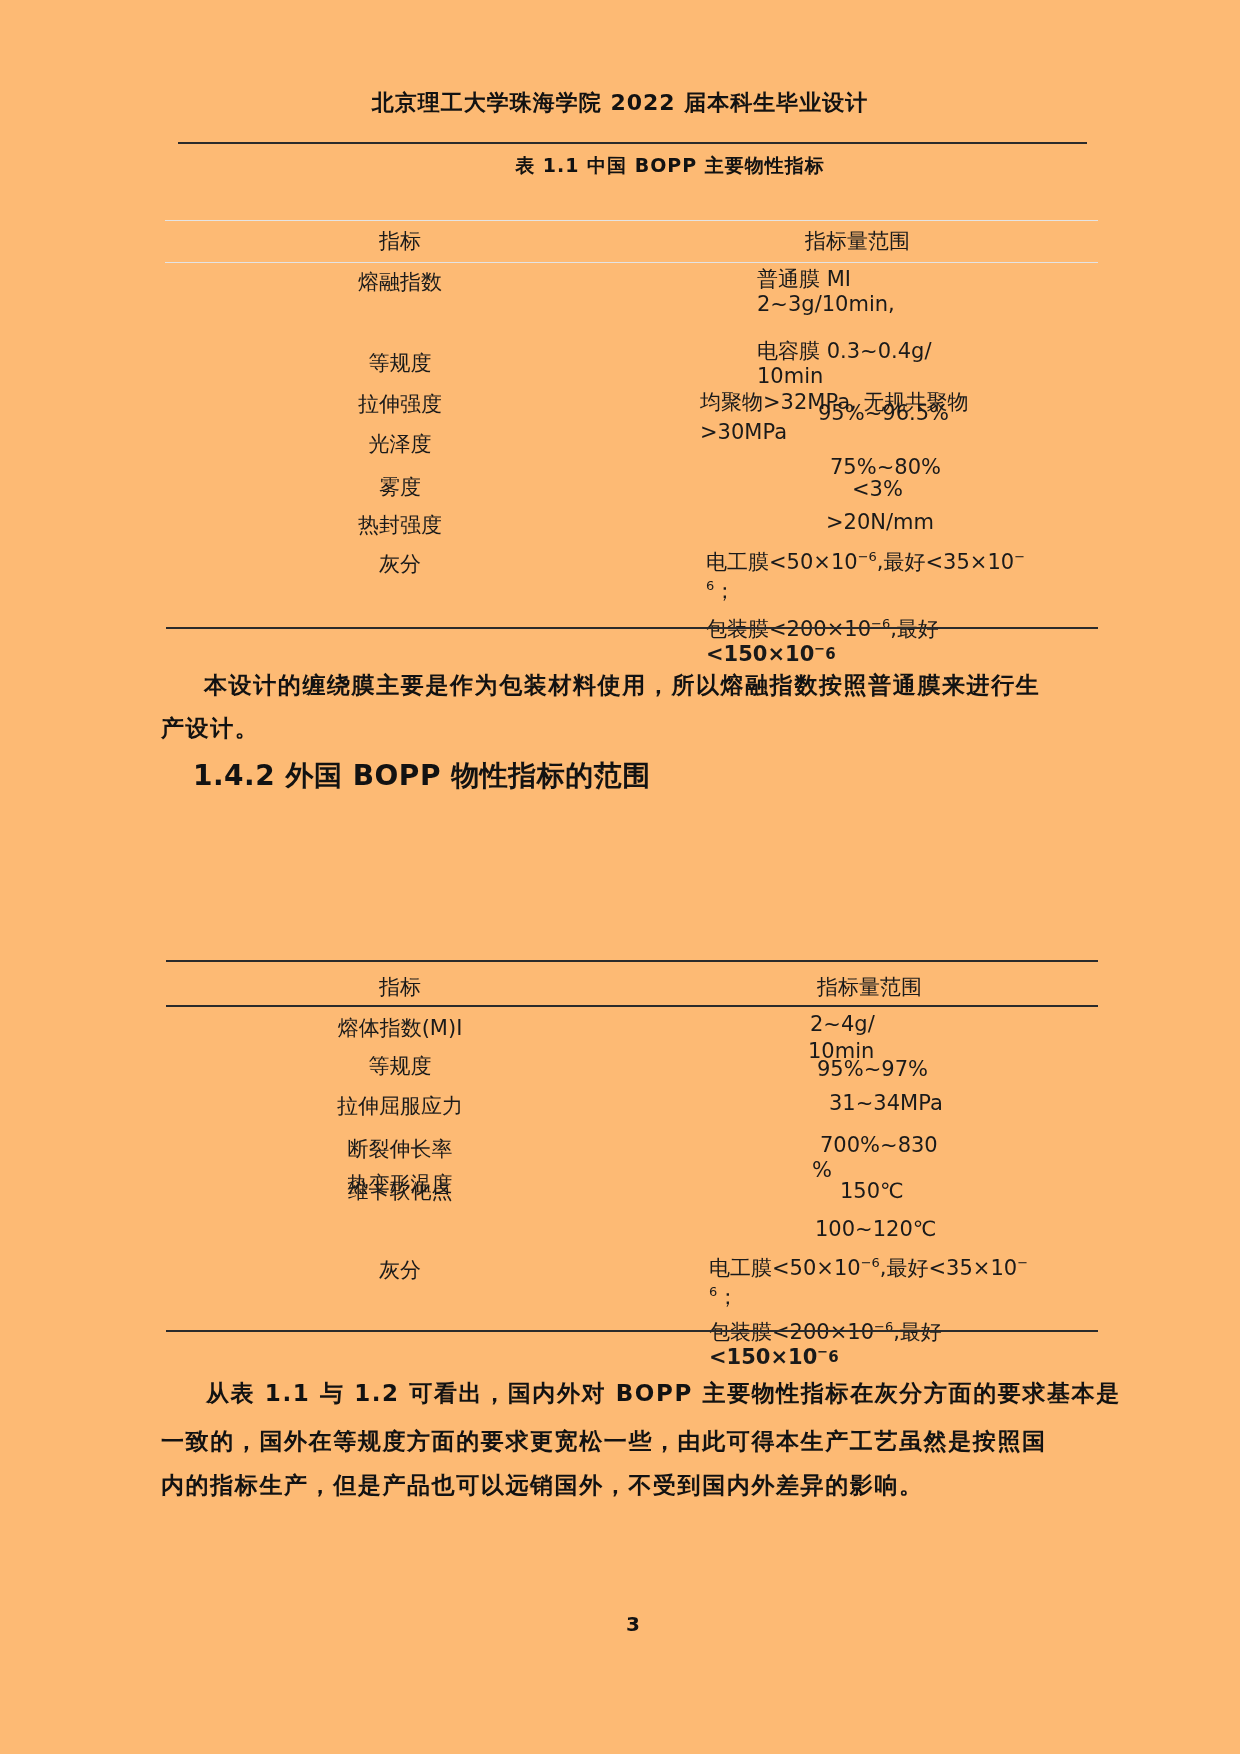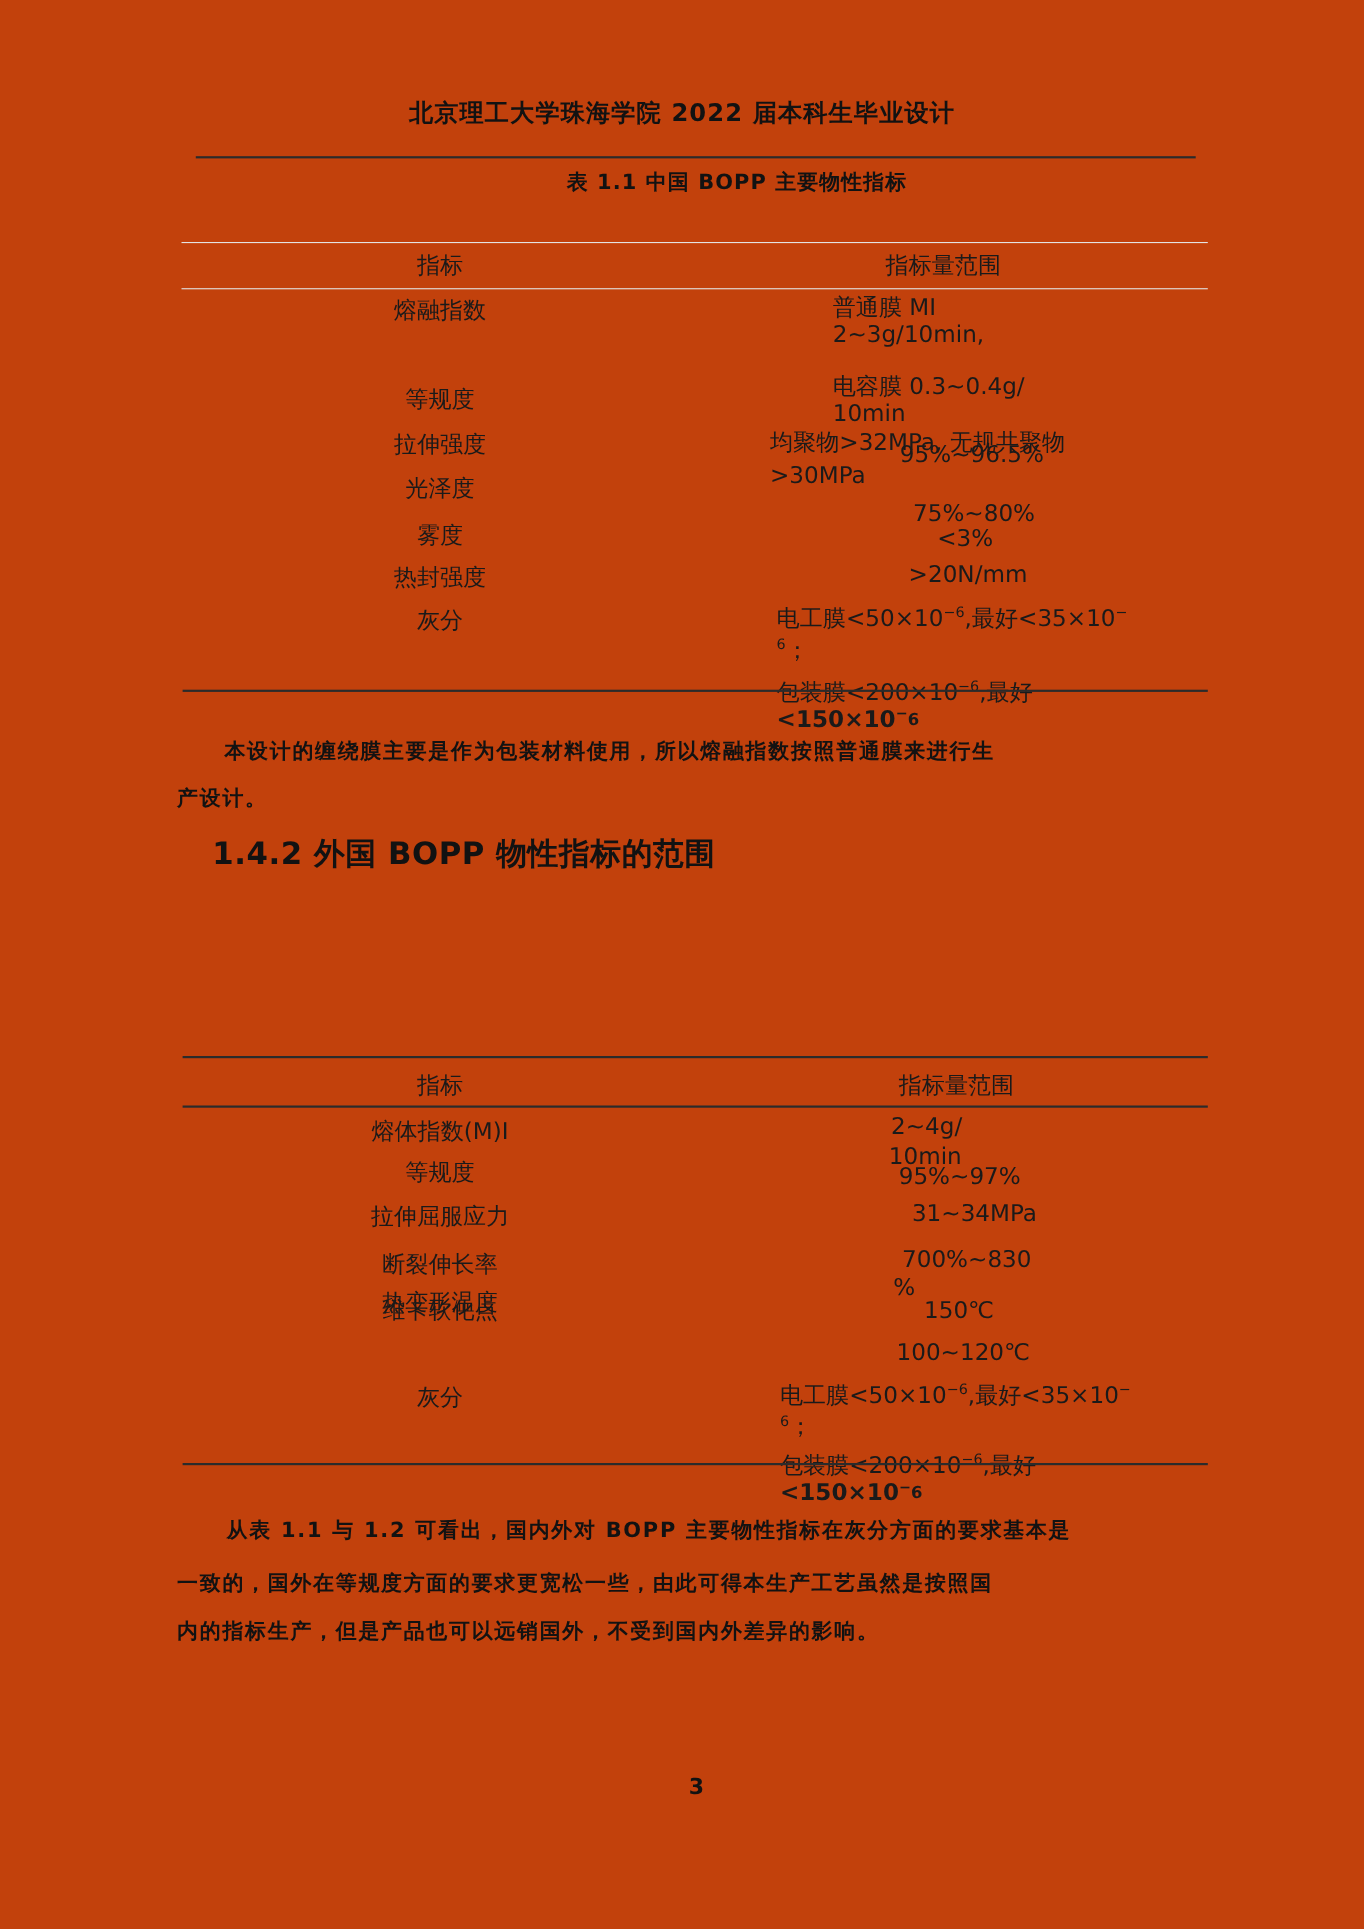--- a/index.html
+++ b/index.html
@@ -1,32 +1,32 @@
 <!DOCTYPE html>
 <html><head>
 <meta charset="utf-8">
 <style>
   html,body{margin:0;padding:0;background:#9a9a9a;}
   .page{
     position:relative;
     width:1240px;height:1754px;
-    background:#c2410c;
+    background:#fdba74;
     margin:0 auto;
     font-family:"DejaVu Sans","Liberation Sans",sans-serif;
     color:#121212;
     overflow:hidden;
   }
   .abs{position:absolute;white-space:nowrap;}
   .center{text-align:center;}
   .rule{position:absolute;background:#2b2b2b;}
   .rule-faint{position:absolute;background:#e4e4e4;}
   .running-head{font-size:22px;font-weight:700;letter-spacing:1px;}
   .caption{font-size:19px;font-weight:700;letter-spacing:1px;}
   .tbl{font-size:21px;font-weight:400;color:#1a1a1a;}
-  .para{font-size:19px;font-weight:600;letter-spacing:1.6px;}
+  .para{font-size:23px;font-weight:600;letter-spacing:1.6px;}
   .h3{font-size:28px;font-weight:700;letter-spacing:0.5px;}
   .pageno{font-size:20px;font-weight:600;}
   .sup{font-size:13px;position:relative;top:-8px;}
   .small6{font-size:15px;position:relative;top:-2px;}
   .bold{font-weight:700;}
 </style>
 </head>
 <body>
 
 <div class="page">

